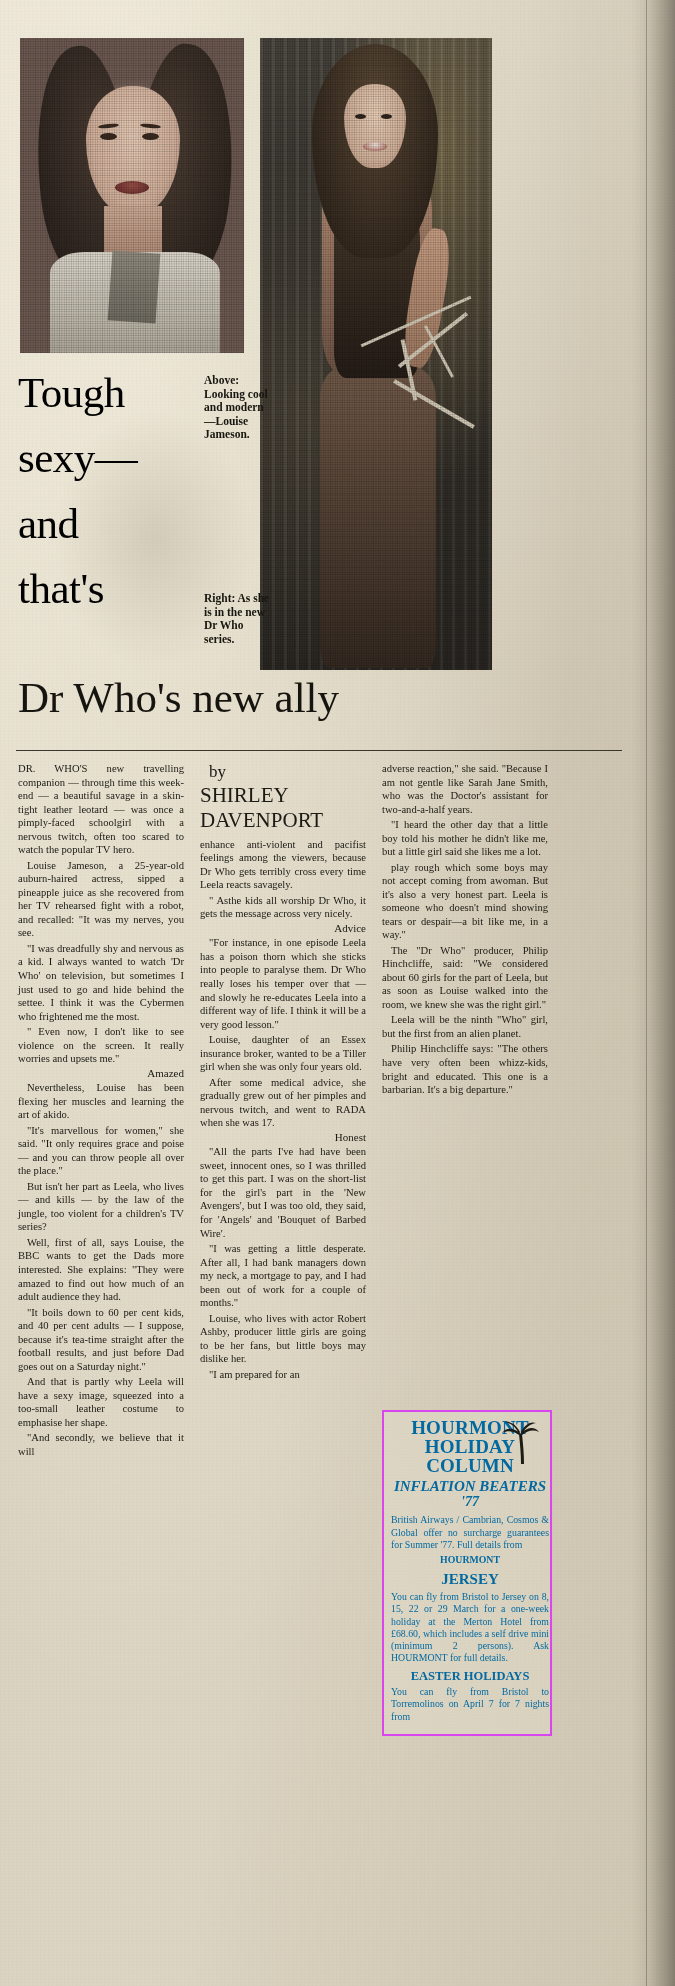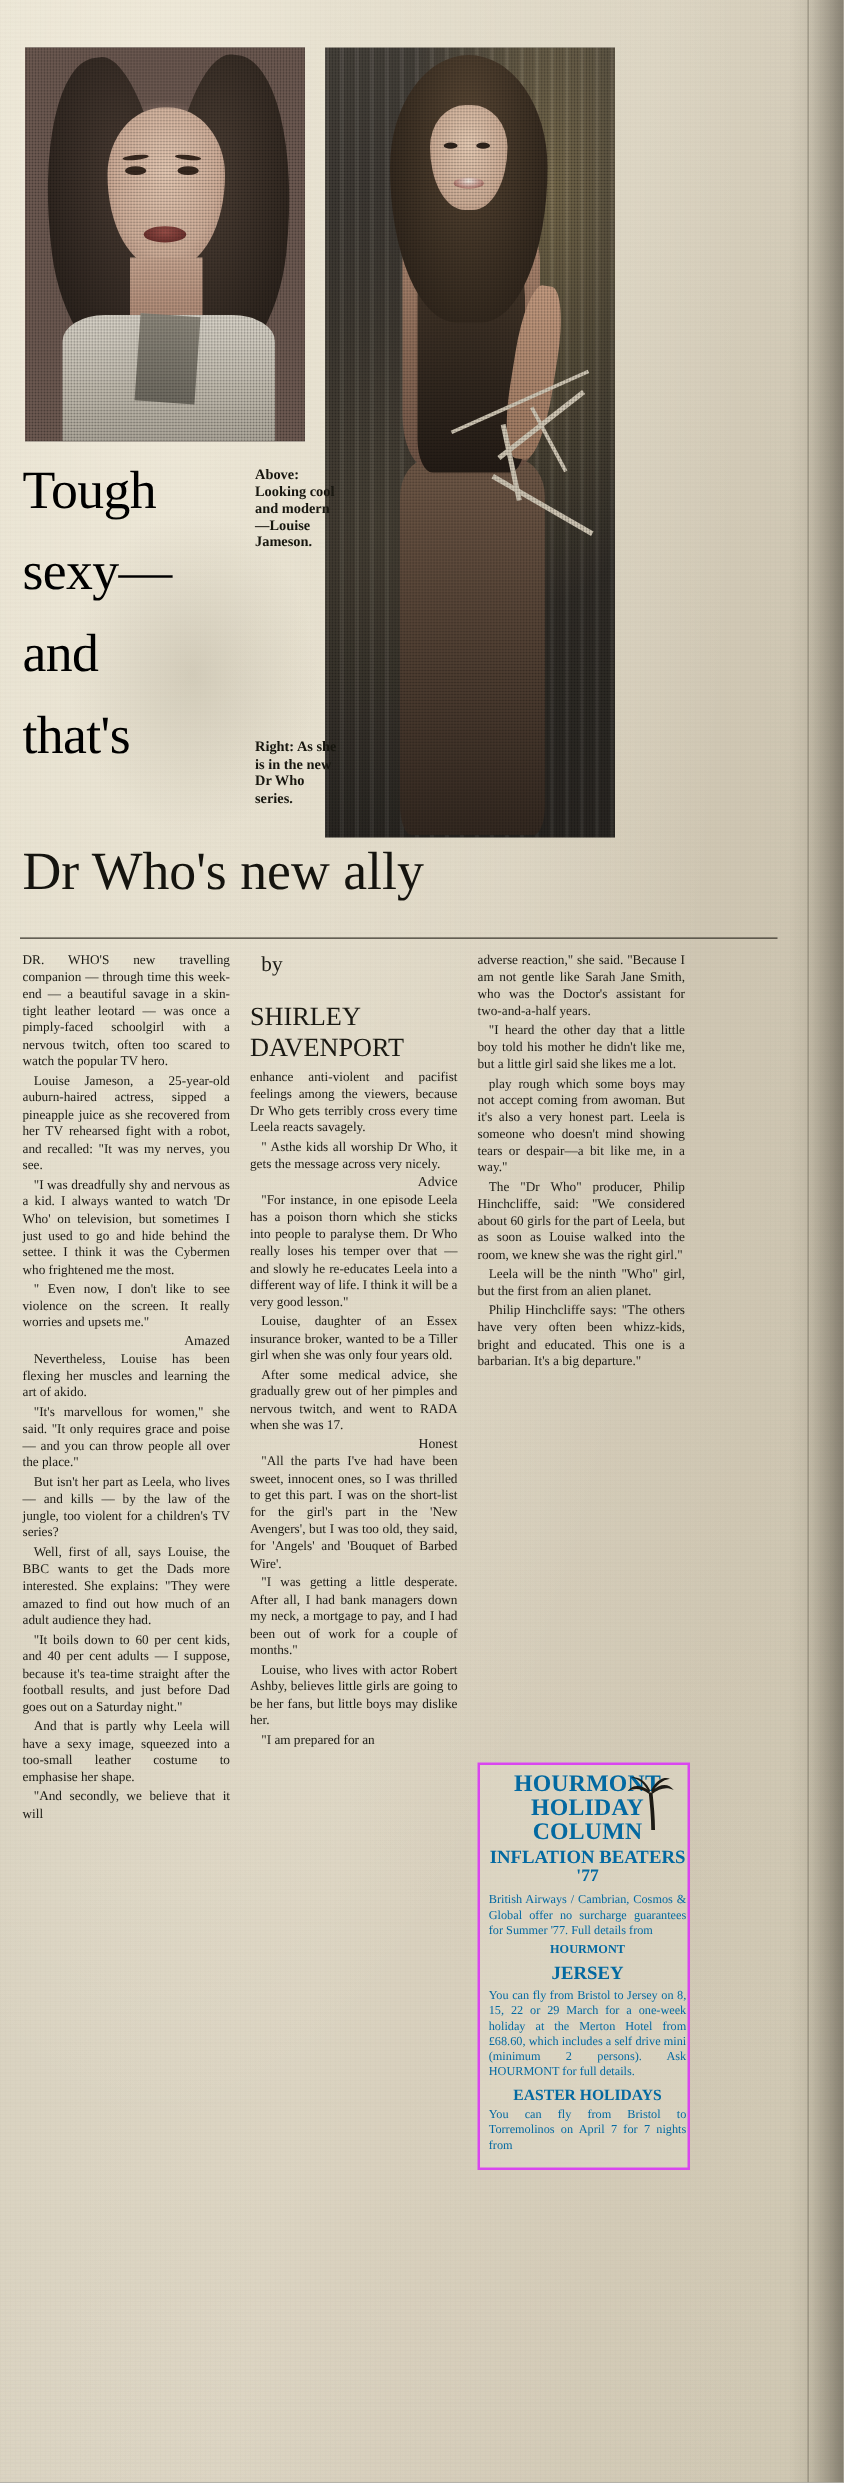--- a/index.html
+++ b/index.html
@@ -257,21 +257,21 @@
 
   .col p { margin: 0 0 0.18em 0; text-indent: 9px; }
   .col p.noindent { text-indent: 0; }
   .byline {
     font-size: 21px;
     line-height: 1.22;
     text-align: left;
     margin: 0 0 10px 0;
     text-indent: 0;
   }
-  .byline .by { font-size: 17px; display: block; margin-bottom: 18px; }
+  .byline .by { font-size: 17px; display: block; margin-bottom: 0; }
   .subhead {
     font-size: 11px;
     font-weight: normal;
     margin: 7px 0 3px 0;
     text-indent: 0;
     text-align: right;
     line-height: 1.05;
   }
 
   
@@ -301,20 +301,21 @@
     top: 8px;
     width: 40px;
     height: 46px;
   }
   .ad-sub {
     text-align: center;
     font-size: 15px;
     font-weight: bold;
     margin-top: 4px;
     line-height: 1.05;
+    font-style: italic;
   }
   .ad-sub .yr { display: block; font-size: 14px; }
   .ad-body {
     font-size: 9.8px;
     line-height: 1.25;
     text-align: justify;
     margin-top: 5px;
   }
   .ad-body p { margin: 0 0 3px 0; }
   .ad-centre { text-align: center; font-weight: bold; }
@@ -414,21 +415,21 @@
       </p>
       <p class="noindent">enhance anti-violent and pacifist feelings among the viewers, because Dr Who gets terribly cross every time Leela reacts savagely.</p>
       <p>" Asthe kids all worship Dr Who, it gets the message across very nicely.</p>
       <p class="subhead">Advice</p>
       <p>"For instance, in one episode Leela has a poison thorn which she sticks into people to paralyse them. Dr Who really loses his temper over that — and slowly he re-educates Leela into a different way of life. I think it will be a very good lesson."</p>
       <p>Louise, daughter of an Essex insurance broker, wanted to be a Tiller girl when she was only four years old.</p>
       <p>After some medical advice, she gradually grew out of her pimples and nervous twitch, and went to RADA when she was 17.</p>
       <p class="subhead">Honest</p>
       <p>"All the parts I've had have been sweet, innocent ones, so I was thrilled to get this part. I was on the short-list for the girl's part in the 'New Avengers', but I was too old, they said, for 'Angels' and 'Bouquet of Barbed Wire'.</p>
       <p>"I was getting a little desperate. After all, I had bank managers down my neck, a mortgage to pay, and I had been out of work for a couple of months."</p>
-      <p>Louise, who lives with actor Robert Ashby, believes little girls are going to be her fans, but little boys may dislike her.</p>
+      <p>Louise, who lives with actor Robert Ashby, producer little girls are going to be her fans, but little boys may dislike her.</p>
       <p>"I am prepared for an</p>
     </div>
 
     <div class="col" id="col3">
       <p class="noindent">adverse reaction," she said. "Because I am not gentle like Sarah Jane Smith, who was the Doctor's assistant for two-and-a-half years.</p>
       <p>"I heard the other day that a little boy told his mother he didn't like me, but a little girl said she likes me a lot.</p>
       <p>play rough which some boys may not accept coming from awoman. But it's also a very honest part. Leela is someone who doesn't mind showing tears or despair—a bit like me, in a way."</p>
       <p>The "Dr Who" producer, Philip Hinchcliffe, said: "We considered about 60 girls for the part of Leela, but as soon as Louise walked into the room, we knew she was the right girl."</p>
       <p>Leela will be the ninth "Who" girl, but the first from an alien planet.</p>
       <p>Philip Hinchcliffe says: "The others have very often been whizz-kids, bright and educated. This one is a barbarian. It's a big departure."</p>

